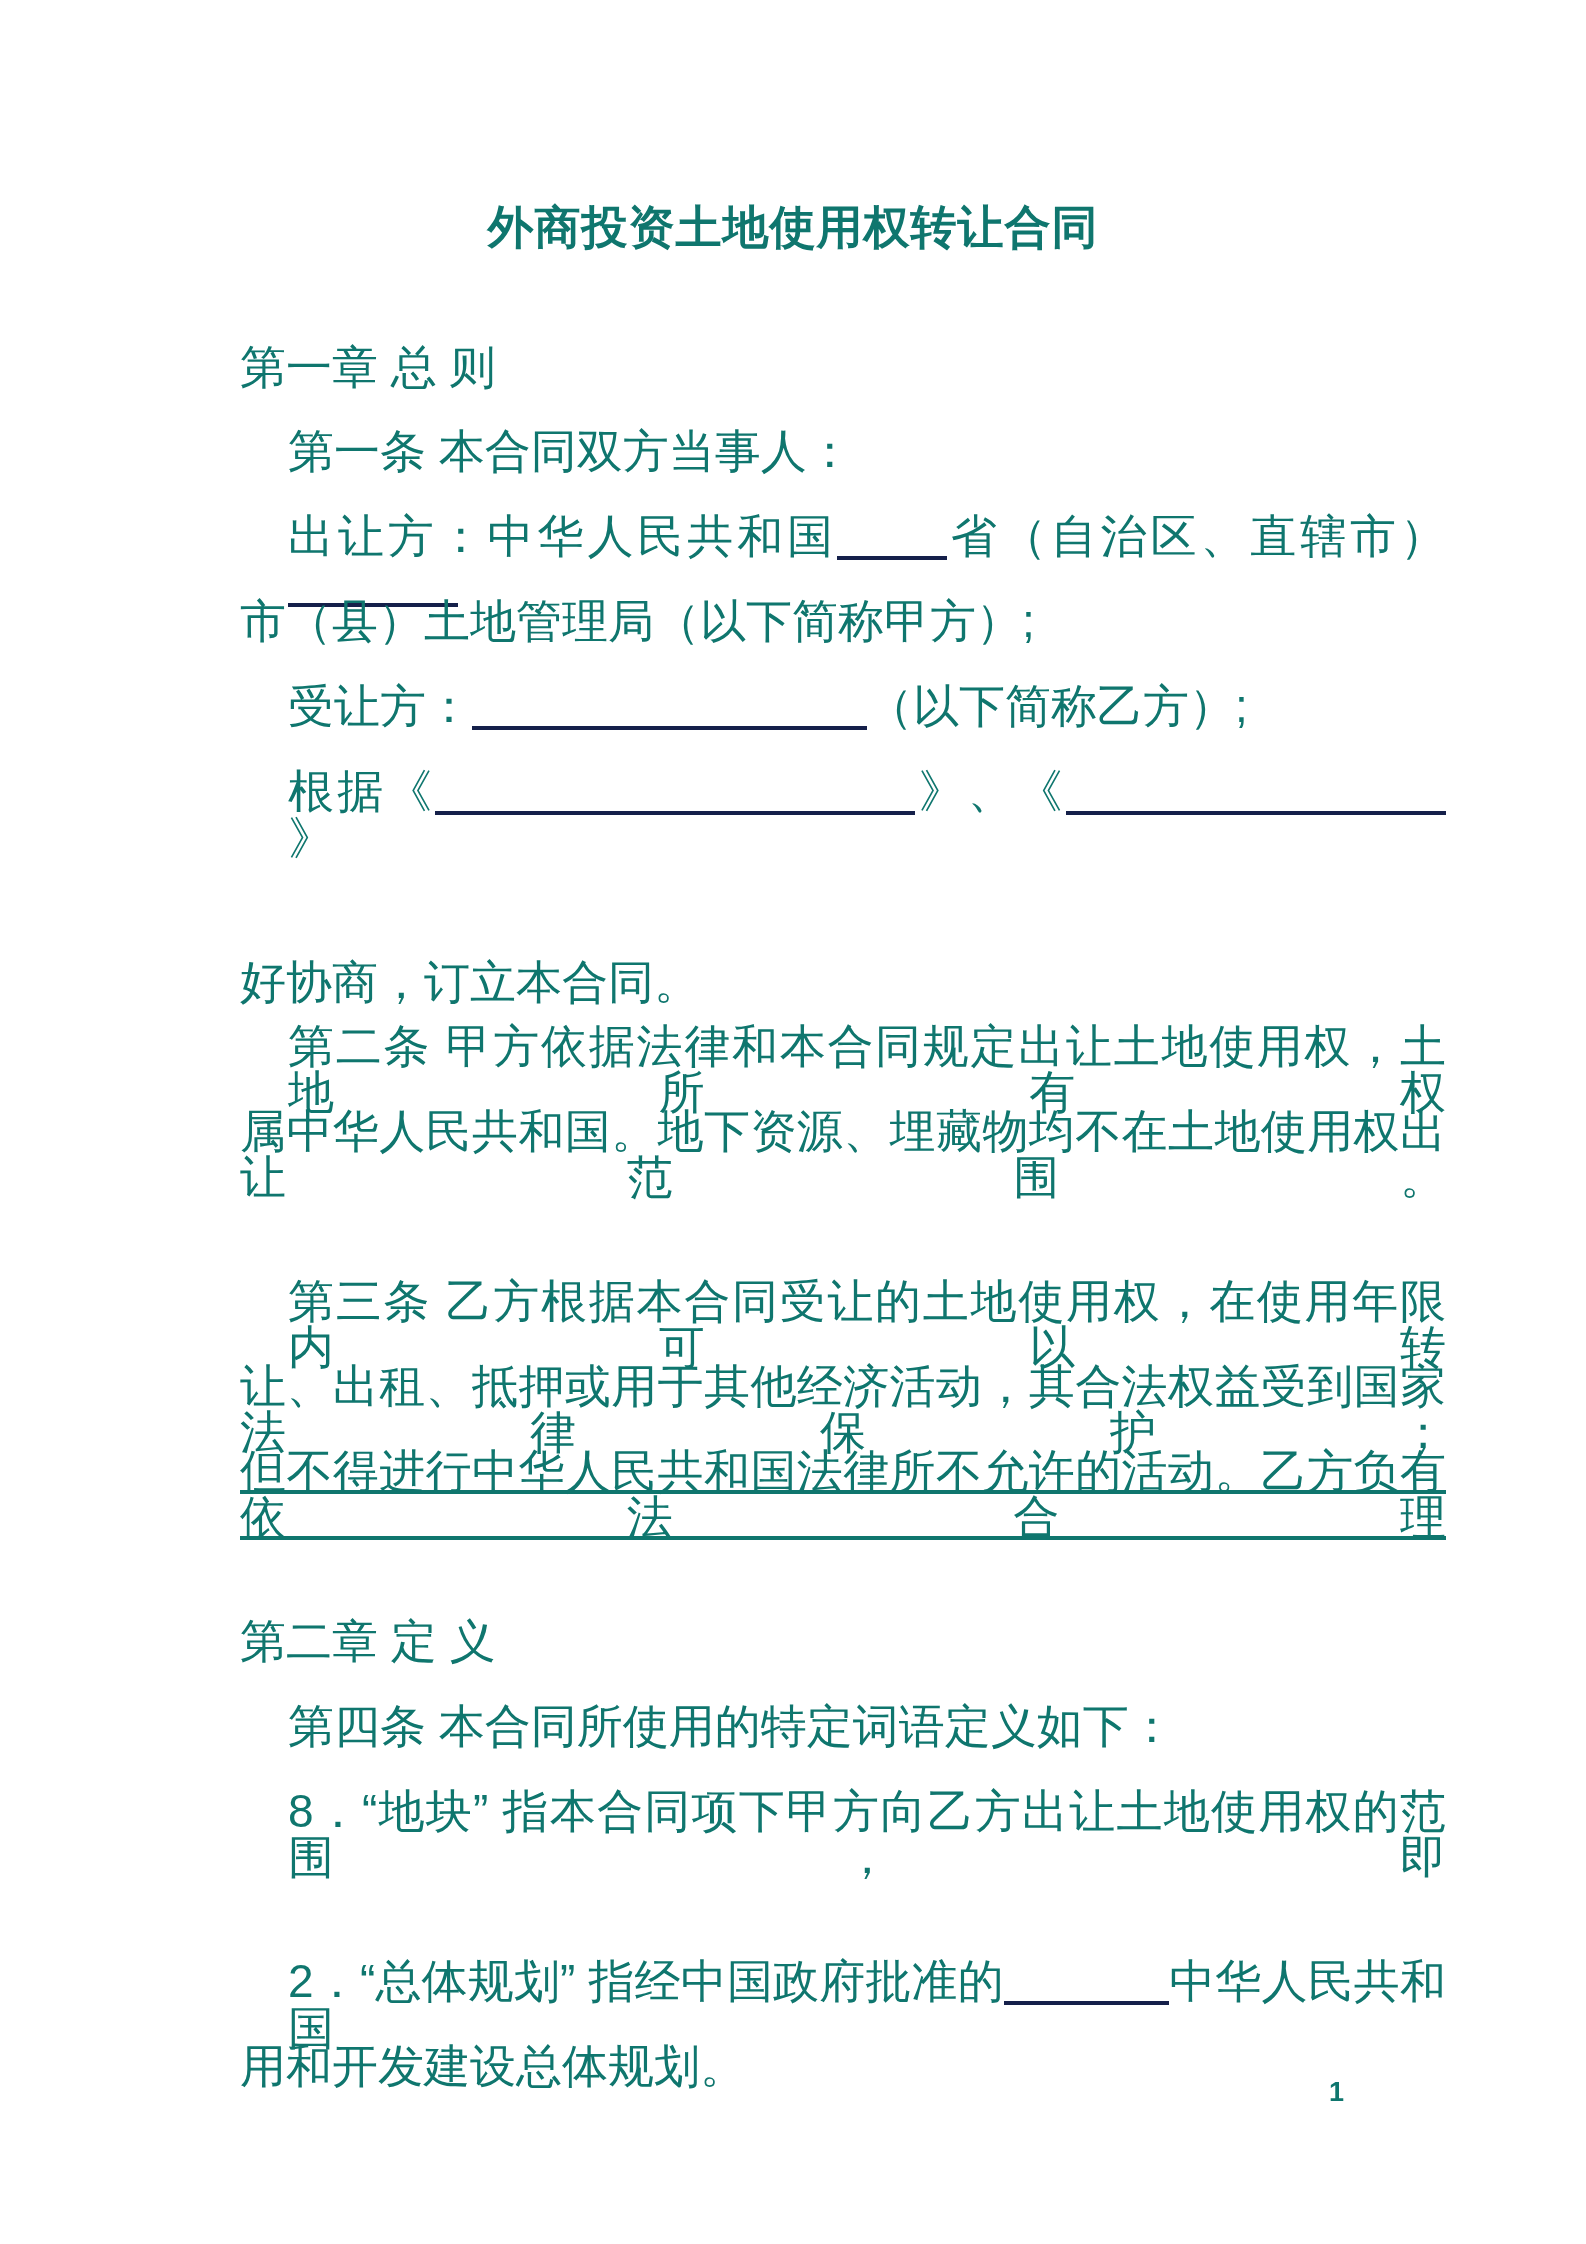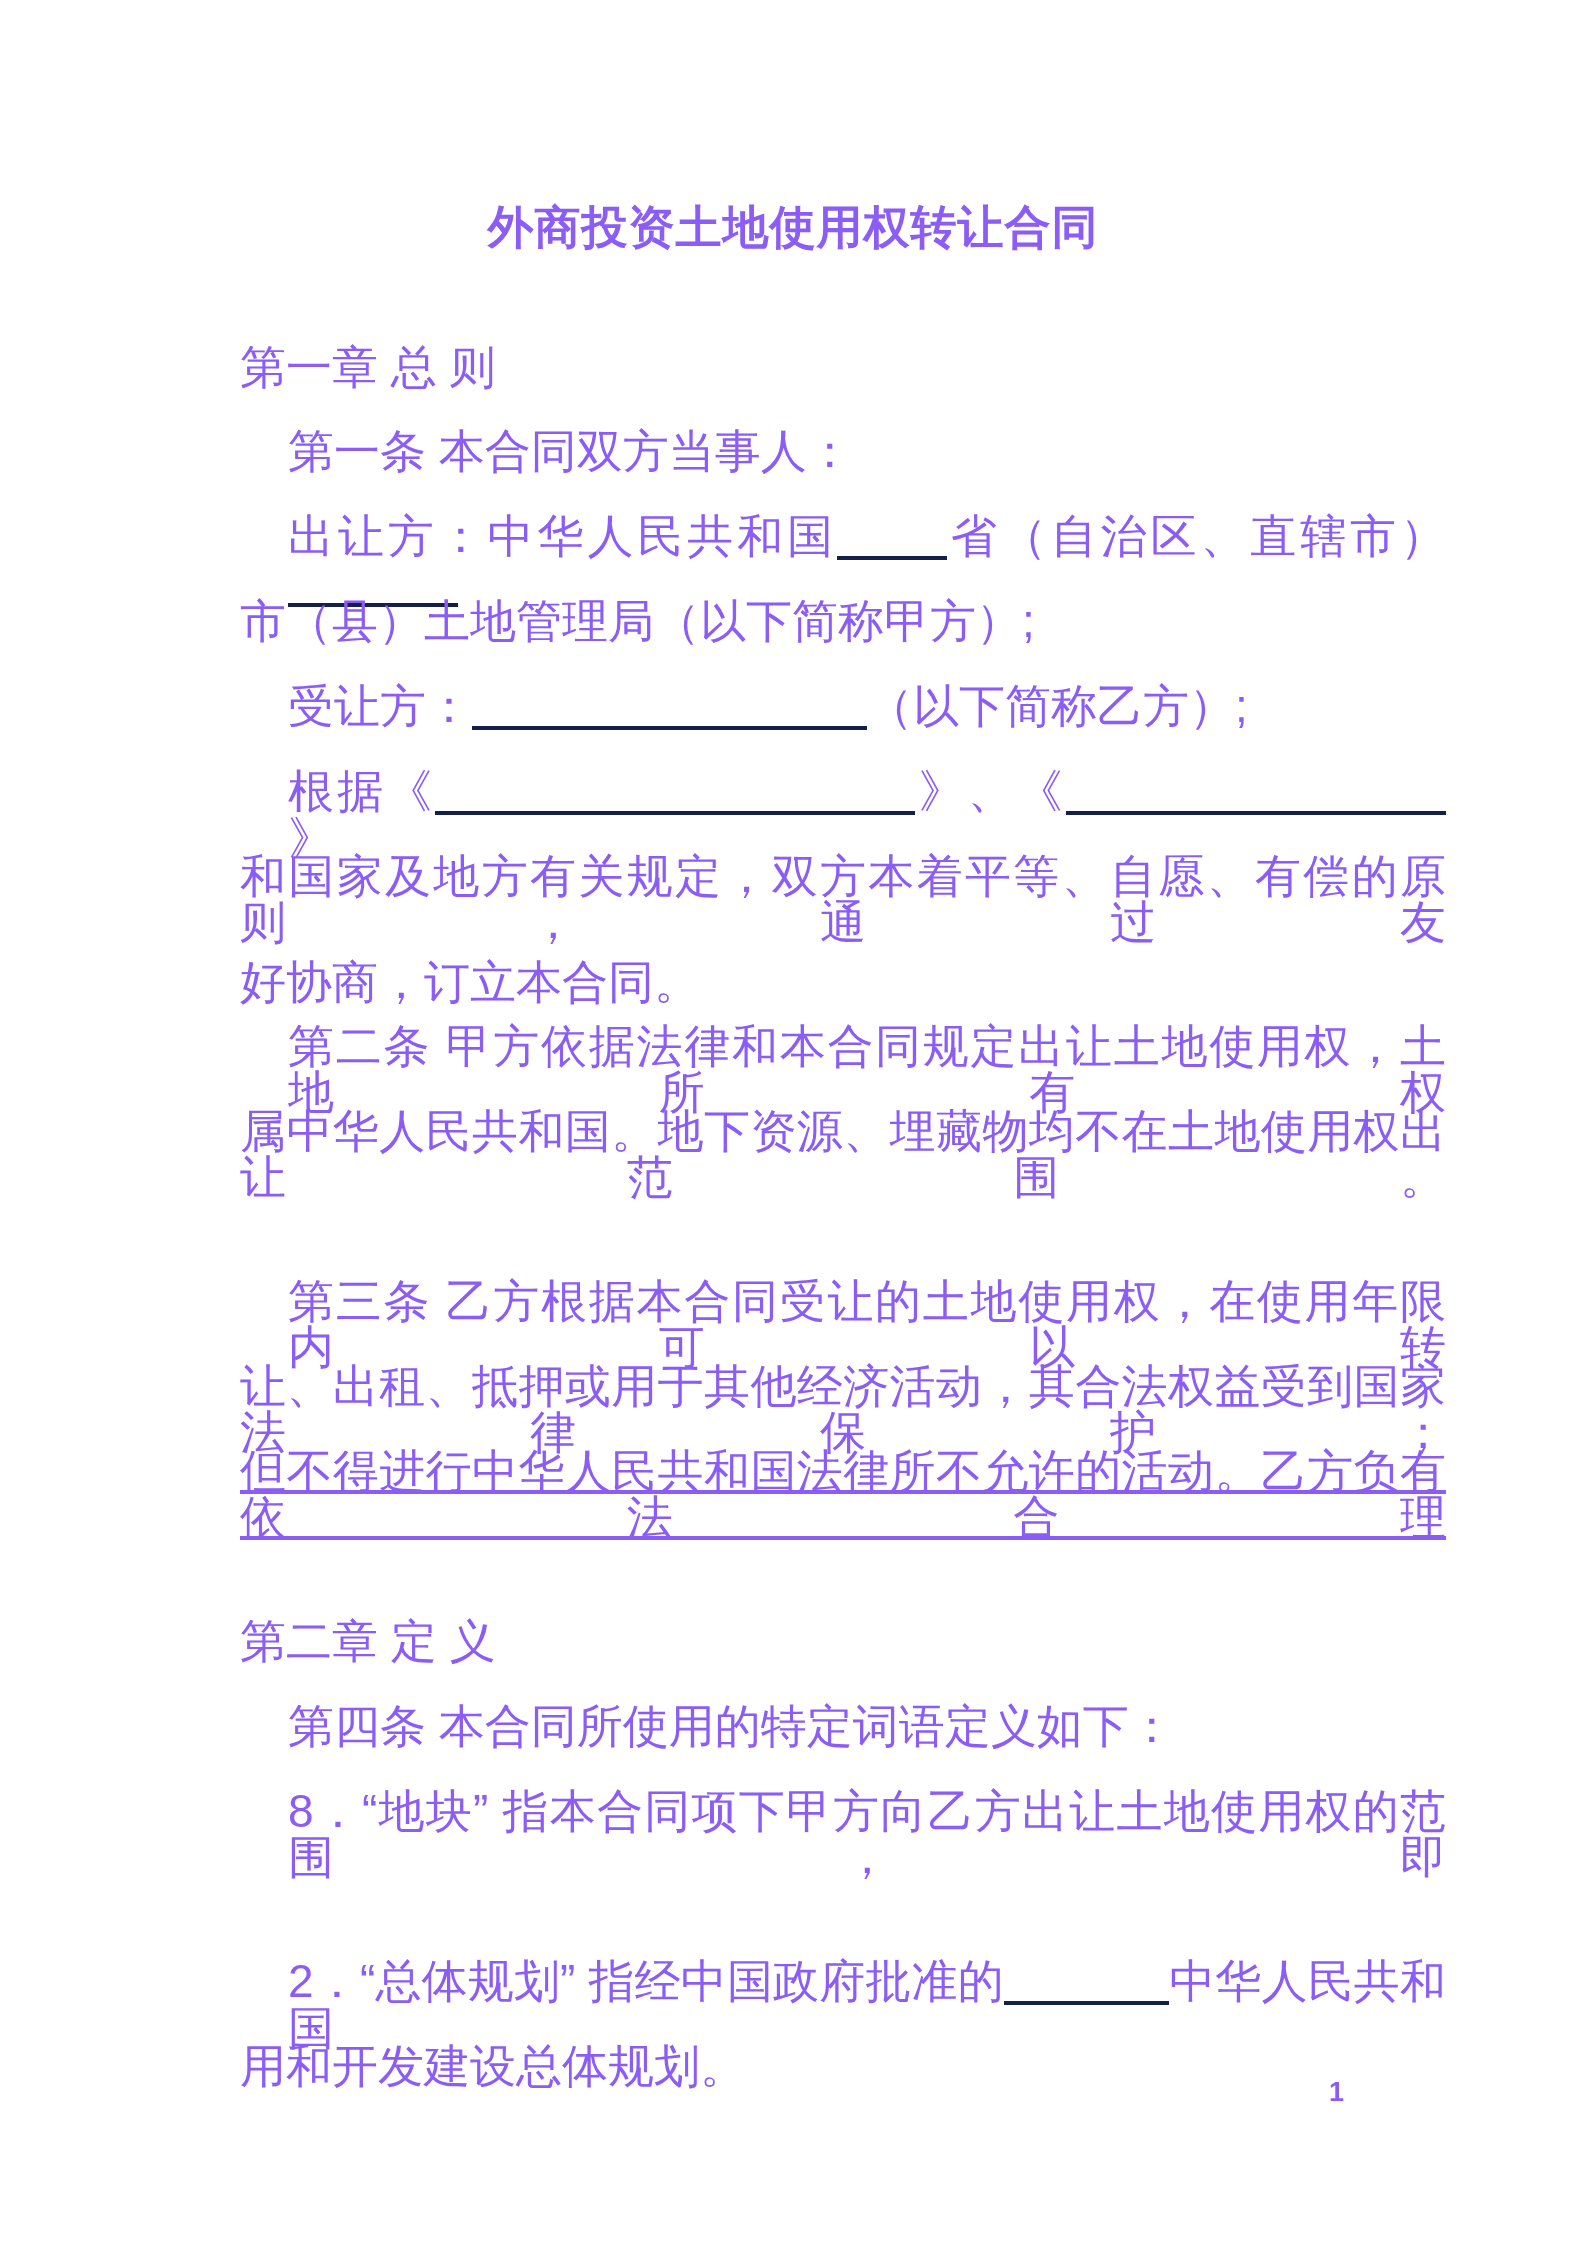--- a/index.html
+++ b/index.html
@@ -2,21 +2,21 @@
 <html><head>
 <meta charset="utf-8">
 <title>外商投资土地使用权转让合同</title>
 <style>
   html,body{margin:0;padding:0;background:#ffffff;}
   .page{
     position:relative;
     width:1576px;height:2244px;
     background:#ffffff;
     font-family:"Liberation Sans","DejaVu Sans",sans-serif;
-    color:#8b5cf6;
+    color:#0f766e;
     overflow:hidden;
   }
   .doc-title{
     position:absolute;left:0;top:202px;width:1586px;
     text-align:center;
     font-size:46px;line-height:50px;font-weight:700;
     letter-spacing:1px;
   }
   .ln{
     position:absolute;left:240px;width:1206px;
@@ -72,23 +72,20 @@
   </div>
 
   <div class="ln ind t683">
     <span>受让方：</span><span class="blank w395"></span><span>（以下简称乙方）;</span>
   </div>
 
   <div class="ln ind just t768">
     <span>根据《</span><span class="blank w480"></span><span>》、《</span><span class="blank w380"></span><span>》</span>
   </div>
 
-  <div class="ln just t853">
-    <span>和国家及地方有关规定，双方本着平等、自愿、有偿的原则，通过友</span>
-  </div>
 
   <div class="ln t938">
     <span>好协商，订立本合同。</span>
   </div>
 
   <div class="ln ind just t1023">
     <span>第二条 甲方依据法律和本合同规定出让土地使用权，土地所有权</span>
   </div>
 
   <div class="ln just t1108">

